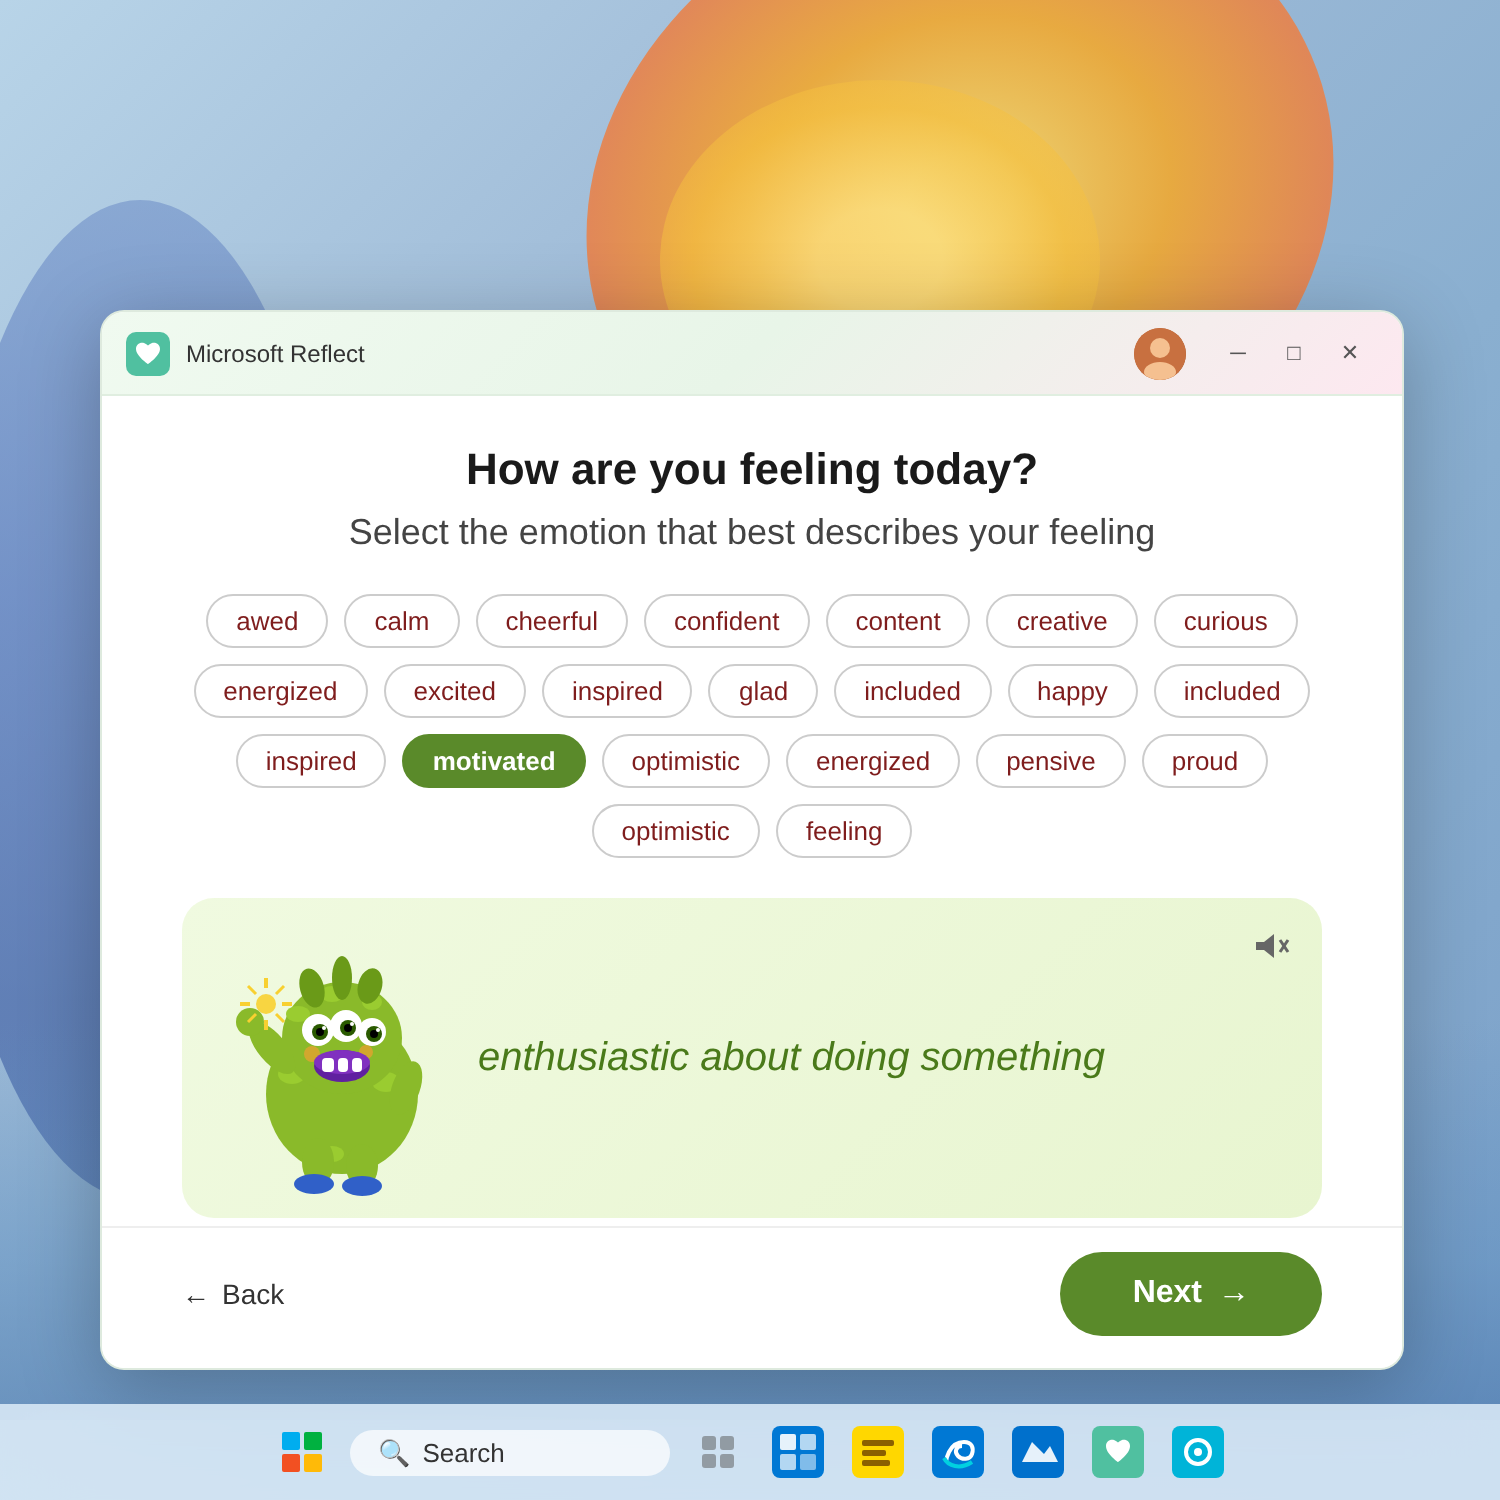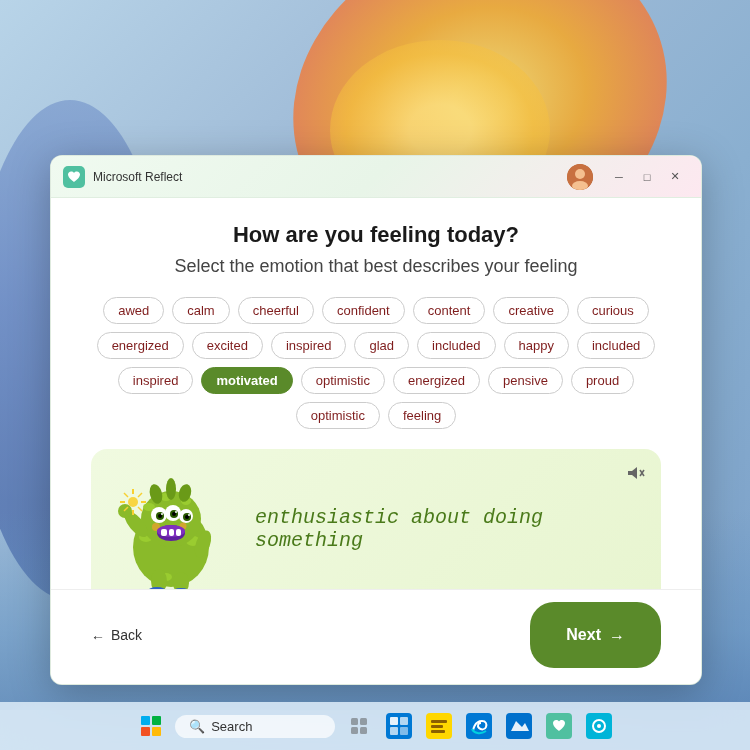--- a/index.html
+++ b/index.html
@@ -211,24 +211,23 @@
       font-weight: 600;
     }
 
     
     .emotion-card {
       background: linear-gradient(135deg, #f0fae0 0%, #e8f5d0 100%);
       border-radius: 16px;
       padding: 20px;
       display: flex;
       align-items: center;
-      gap: 24px;
+      gap: 8px;
       min-height: 140px;
       position: relative;
-      font-family: Liberation Mono, monospace;
     }
     .mute-icon {
       position: absolute;
       top: 14px;
       right: 16px;
       color: #666;
       font-size: 18px;
       cursor: pointer;
     }
     .monster-container {
@@ -264,21 +263,21 @@
       color: #333;
     }
     .next-btn {
       display: flex;
       align-items: center;
       gap: 8px;
       background: #5a8a2a;
       color: white;
       border: none;
       border-radius: 24px;
-      padding: 24px 36px;
+      padding: 12px 36px;
       font-size: 16px;
       font-weight: 600;
       cursor: pointer;
       transition: background 0.15s;
     }
 
     
     .monster-svg {
       width: 120px;
       height: 130px;

